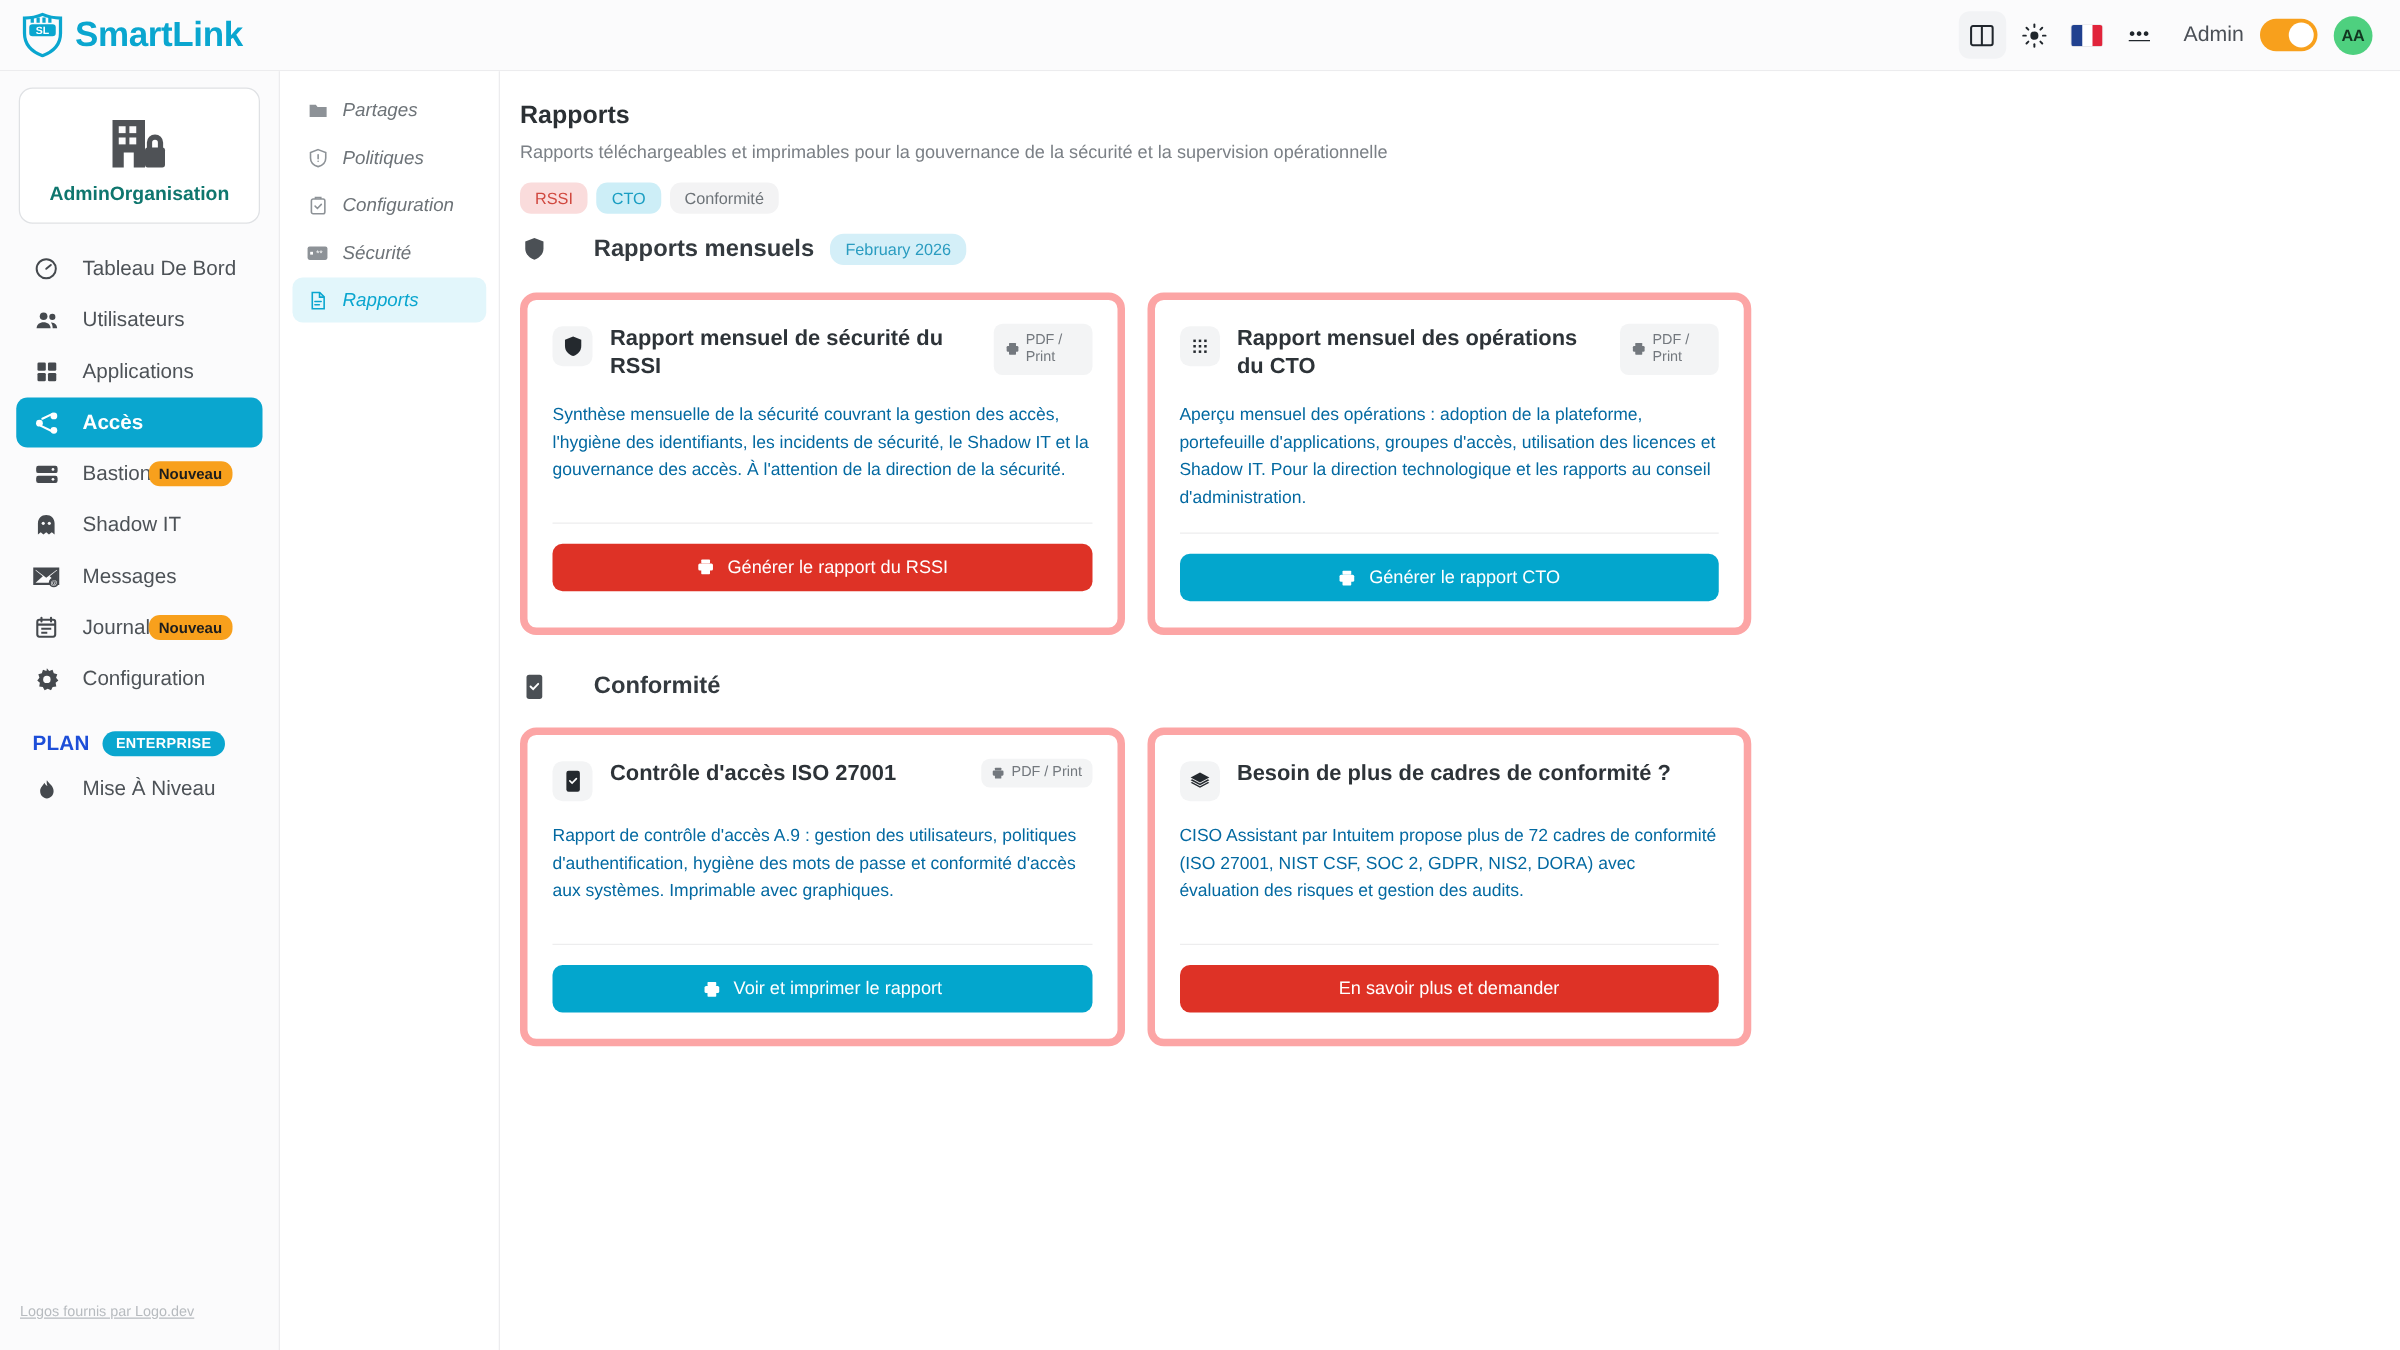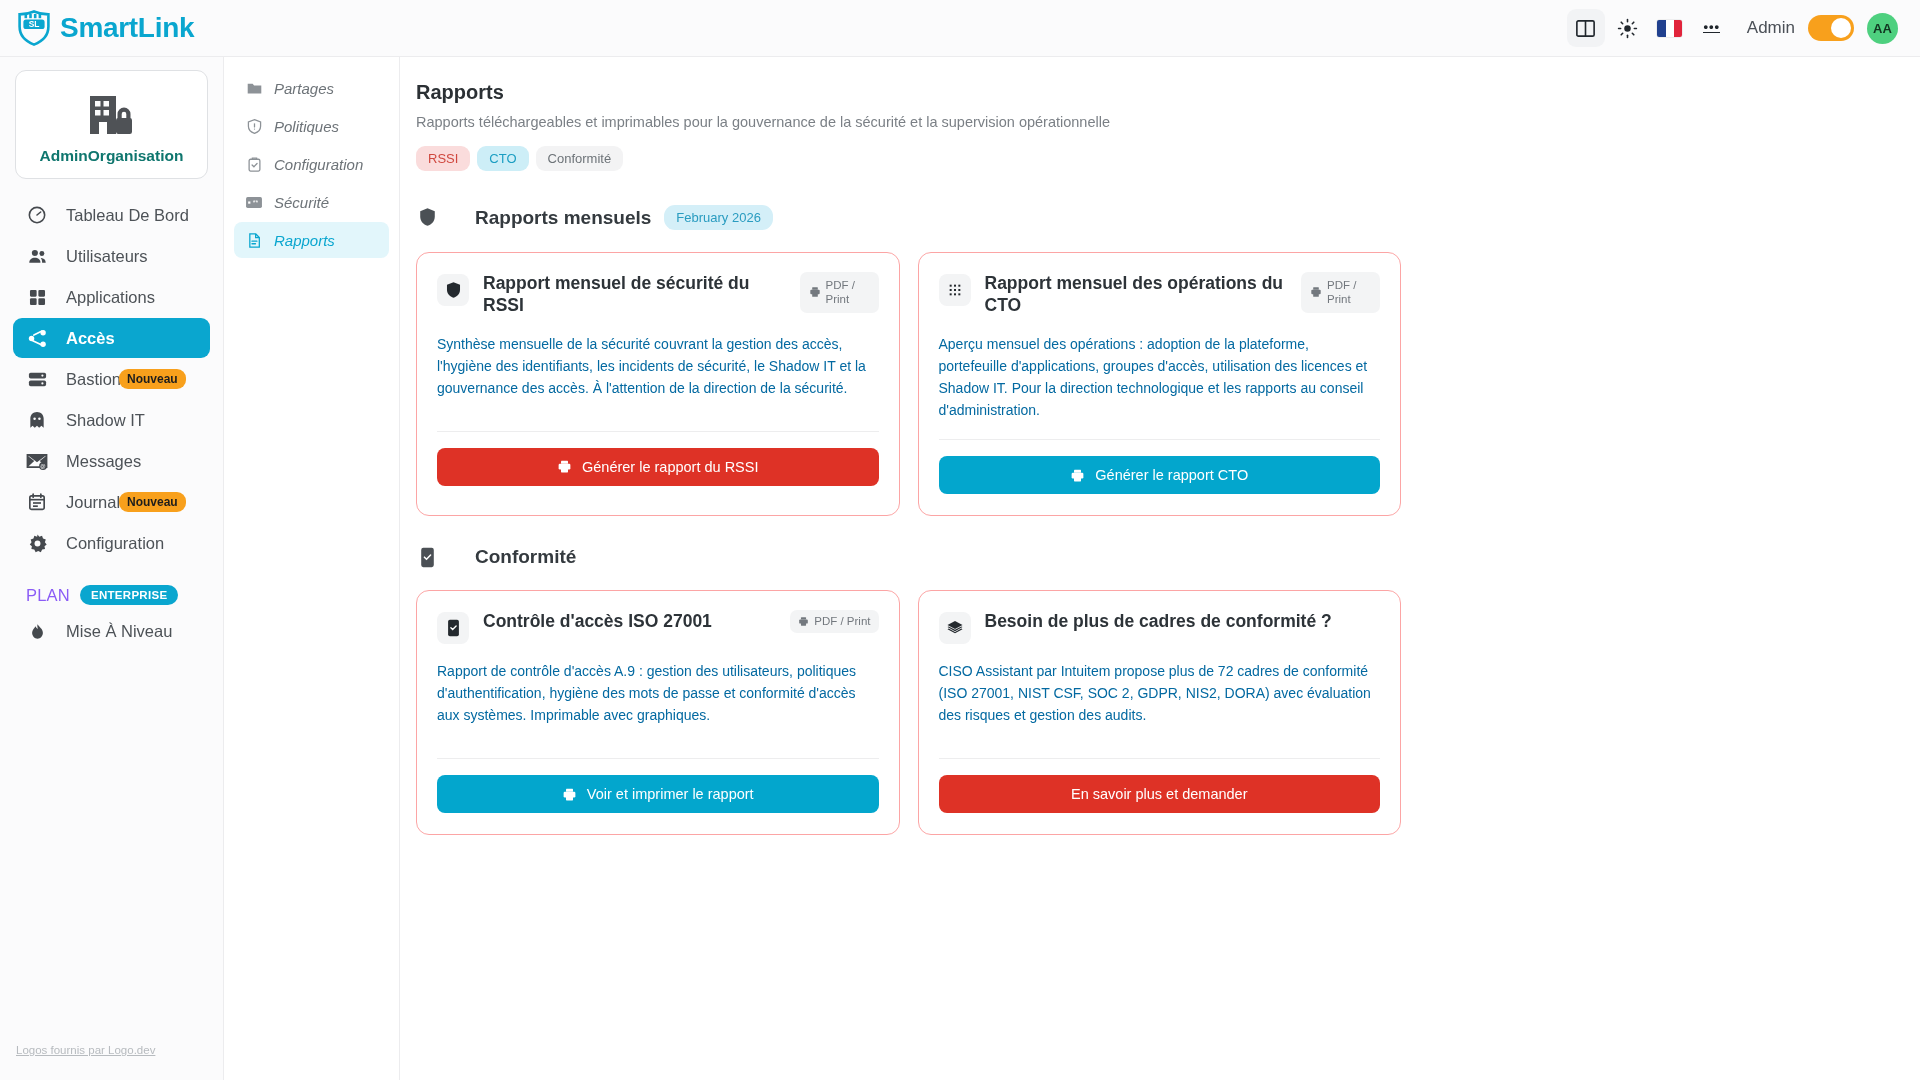--- a/index.html
+++ b/index.html
@@ -96,21 +96,21 @@
   .badge-new {
     background: #f8a01c; color: #1d1d1d;
     font-size: 12px; font-weight: bold;
     padding: 3px 8px; border-radius: 9px;
     position: absolute; left: 106px;
   }
   .plan-row {
     display: flex; align-items: center; gap: 10px;
     padding: 22px 26px 6px 26px;
   }
-  .plan-word { font-size: 16.5px; font-weight: normal; color: #8b5cf6; letter-spacing: .2px; }
+  .plan-word { font-size: 16.5px; font-weight: bold; color: #1d4ed8; letter-spacing: .2px; }
   .plan-badge {
     background: #0aa6cf; color: #fff; font-size: 11.5px; font-weight: bold;
     padding: 4px 11px; border-radius: 11px; letter-spacing: .3px;
   }
   .sidebar-foot { margin-top: auto; padding: 0 0 22px 16px; }
   .foot-link { font-size: 11.5px; color: #b7bbbf; text-decoration: underline; }
 
   
   .subnav {
     width: 176px; min-width: 176px;
@@ -126,35 +126,35 @@
     font-size: 15px; color: #6d7378; font-style: italic;
   }
   .subnav-item .ico { width: 18px; height: 18px; display:flex; align-items:center; justify-content:center; color:#8d9297; flex:none; }
   .subnav-item.active { background: #e2f6fb; color: #0aa6cf; }
   .subnav-item.active .ico { color: #0aa6cf; }
 
   
   .main { flex: 1; min-width: 0; background: #fff; padding: 24px 30px 0 16px; overflow: hidden; }
   .page-title { font-size: 20px; font-weight: bold; color: #2b3034; margin: 0 0 10px 0; }
   .page-sub { font-size: 14.5px; color: #7b8086; margin: 0 0 16px 0; }
-  .pill-row { display: flex; align-items: center; gap: 7px; margin-bottom: 34px; text-align: center; }
+  .pill-row { display: flex; align-items: center; gap: 7px; margin-bottom: 16px; text-align: center; }
   .pill { font-size: 13px; padding: 5px 12px; border-radius: 9px; }
   .pill.rssi { background: #fadcdc; color: #d0483f; }
   .pill.cto  { background: #cdeef7; color: #1b9ec2; }
   .pill.conf { background: #f3f3f4; color: #6d7378; }
 
   .section-head { display: flex; align-items: center; gap: 13px; margin-bottom: 22px; }
   .section-head .sico { width: 22px; height: 22px; color: #4b5055; display:flex; align-items:center; justify-content:center; }
   .section-title { font-size: 19px; font-weight: bold; color: #343a3f; margin-left: 24px; }
   .month-pill { background: #d4eff8; color: #2a9cc0; font-size: 13px; padding: 5px 12px; border-radius: 11px; }
 
   .card-grid { display: flex; gap: 18px; max-width: 985px; }
   .card {
     flex: 1; min-width: 0;
-    border: 1px solid #fca5a5; border-radius: 13px;
+    border: 6px solid #fca5a5; border-radius: 13px;
     background: #fff; padding: 19px 20px 21px 20px;
     display: flex; flex-direction: column;
   }
   .card-top { display: flex; align-items: flex-start; gap: 14px; }
   .card-ico {
     width: 32px; height: 32px; border-radius: 8px; background: #f3f4f5;
     display: flex; align-items: center; justify-content: center; flex: none;
     color: #24292e; margin-top: 2px;
   }
   .card-title { flex: 1; font-size: 17.5px; font-weight: bold; color: #2d3338; line-height: 1.28; }

